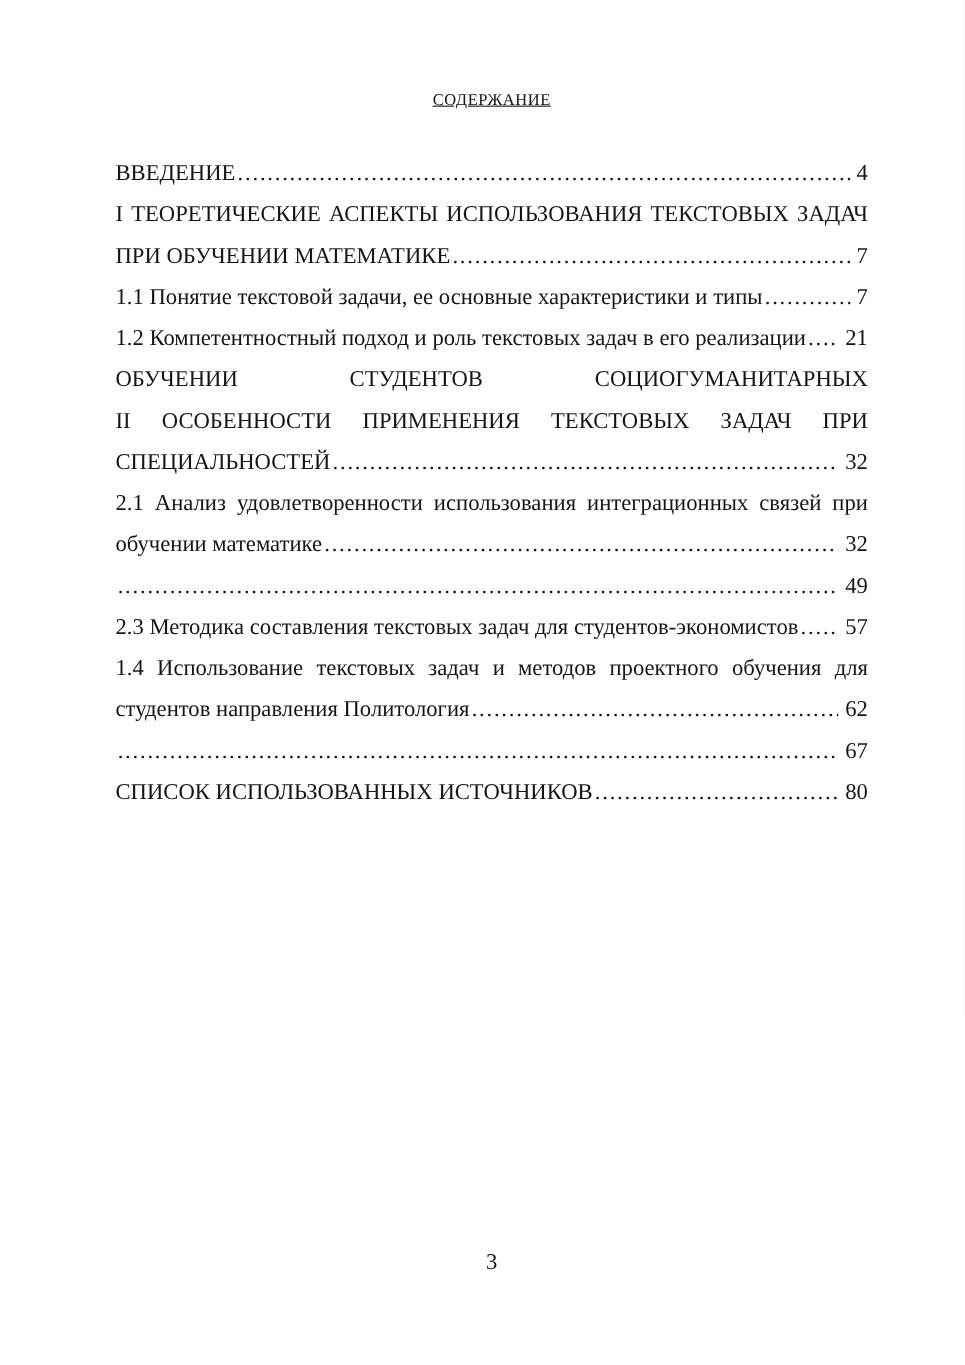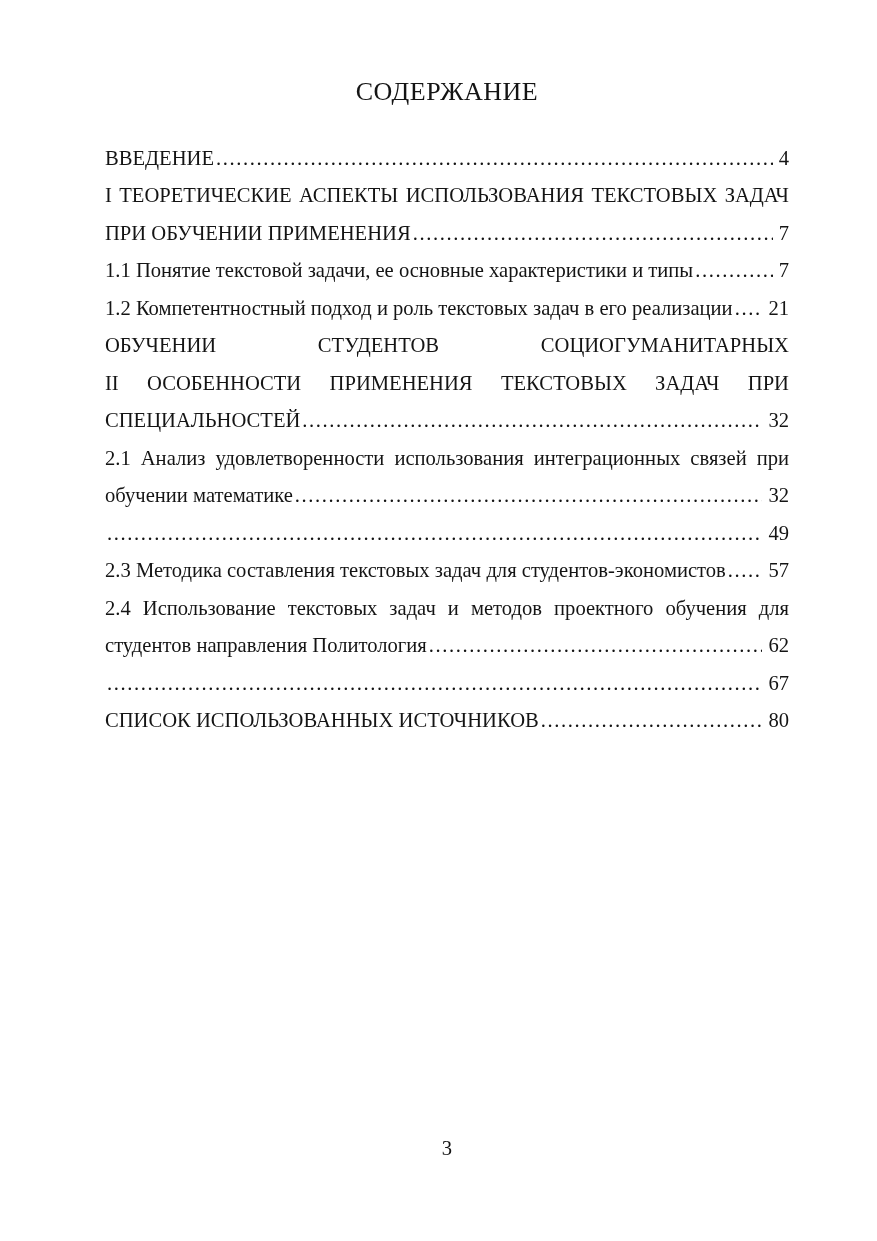--- a/index.html
+++ b/index.html
@@ -15,25 +15,26 @@
     background: #ffffff;
     box-sizing: border-box;
     padding: 73px 88px 0 105px;
     font-family: "Liberation Serif", "DejaVu Serif", serif;
     font-size: 20.6px;
     line-height: 37.5px;
     color: #141414;
     overflow: hidden;
   }
   .doc-title {
-    font-size: 26px;
+    font-size: 15px;
     font-weight: normal;
     text-align: center;
     margin: 0 0 29px 0;
     letter-spacing: 0.5px;
+    text-decoration: underline;
   }
   .toc {
     width: 100%;
   }
   .toc-entry {
     margin: 0;
   }
   .toc-line-justify {
     text-align: justify;
     text-align-last: justify;
@@ -83,21 +84,21 @@
       <div class="toc-entry">
         <div class="toc-lastline">
           <span class="toc-text">ВВЕДЕНИЕ</span>
           <span class="toc-dots"></span>
           <span class="toc-page">4</span>
         </div>
       </div>
       <div class="toc-entry">
         <div class="toc-line-justify">I ТЕОРЕТИЧЕСКИЕ АСПЕКТЫ ИСПОЛЬЗОВАНИЯ ТЕКСТОВЫХ ЗАДАЧ</div>
         <div class="toc-lastline">
-          <span class="toc-text">ПРИ ОБУЧЕНИИ ПРИМЕНЕНИЯ</span>
+          <span class="toc-text">ПРИ ОБУЧЕНИИ МАТЕМАТИКЕ</span>
           <span class="toc-dots"></span>
           <span class="toc-page">7</span>
         </div>
       </div>
       <div class="toc-entry">
         <div class="toc-lastline">
           <span class="toc-text">1.1 Понятие текстовой задачи, ее основные характеристики и типы</span>
           <span class="toc-dots"></span>
           <span class="toc-page">7</span>
         </div>
@@ -133,21 +134,21 @@
         </div>
       </div>
       <div class="toc-entry">
         <div class="toc-lastline">
           <span class="toc-text">2.3 Методика составления текстовых задач для студентов-экономистов</span>
           <span class="toc-dots"></span>
           <span class="toc-page">57</span>
         </div>
       </div>
       <div class="toc-entry">
-        <div class="toc-line-justify">2.4 Использование текстовых задач и методов проектного обучения для</div>
+        <div class="toc-line-justify">1.4 Использование текстовых задач и методов проектного обучения для</div>
         <div class="toc-lastline">
           <span class="toc-text">студентов направления Политология</span>
           <span class="toc-dots"></span>
           <span class="toc-page">62</span>
         </div>
       </div>
       <div class="toc-entry">
         <div class="toc-lastline">
           <span class="toc-dots"></span>
           <span class="toc-page">67</span>

